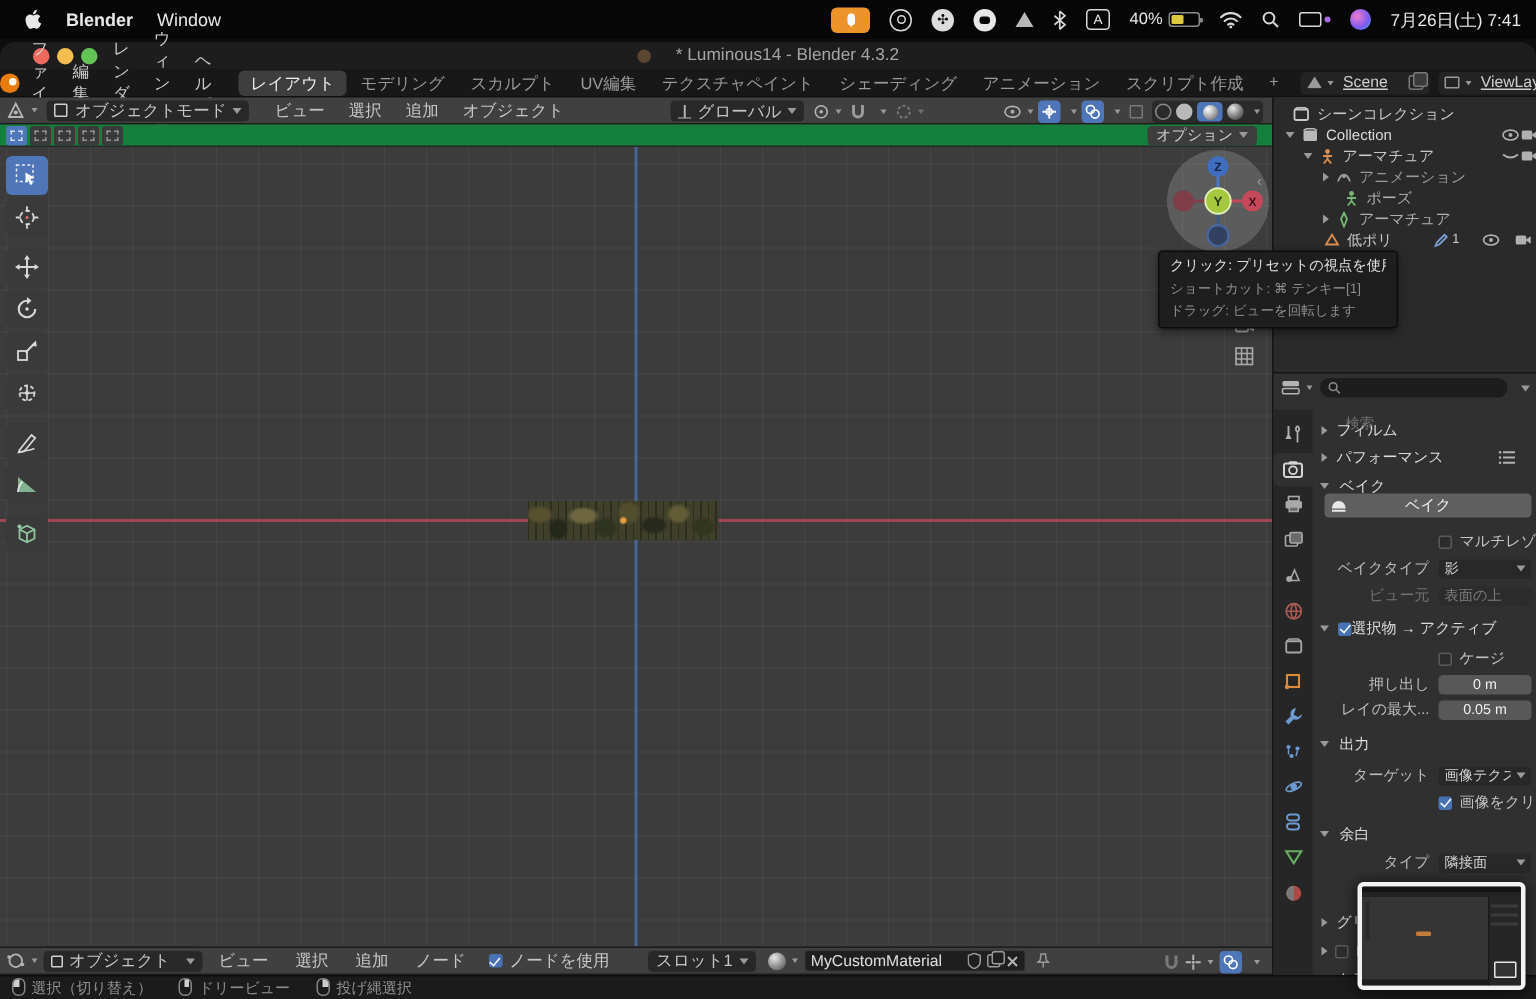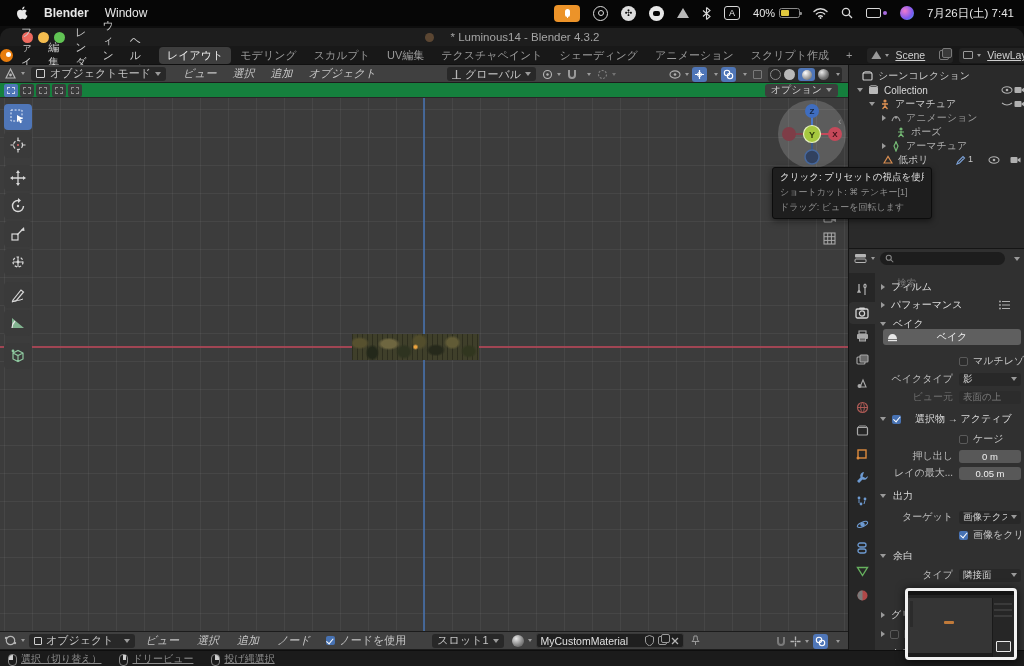--- a/index.html
+++ b/index.html
@@ -20,21 +20,21 @@
   
   #topbar { left:0; top:46px; width:1024px; height:19px; background:#181818; display:flex; align-items:center; font-size:11px; color:#c4c4c4; border-bottom:1px solid #101010; }
   .tmenu { padding:0 8px; color:#cbcbcb; }
   .wtab { padding:1px 8px; border-radius:4px; color:#9a9a9a; margin-right:1px; white-space:nowrap; }
   .wtab.active { background:#3e3e3e; color:#efefef; }
   .idwidget { display:flex; align-items:center; background:#232323; border-radius:3px; height:15px; padding:0 4px; margin-left:6px; font-size:10.5px; color:#d0d0d0;text-decoration:underline; }
   
   .edhead { background:#404040; border-bottom:1px solid #1c1c1c; display:flex; align-items:center; font-size:11px; color:#c6c6c6; }
   #vphead { left:0; top:65px; width:848px; height:18px; }
   #toolhead { left:0; top:83px; width:848px; height:15px; background:#15803d; border-bottom:1px solid #272727; display:flex; align-items:center; }
-  .hmenu { padding:0 7px; white-space:nowrap;font-style:italic; }
+  .hmenu { padding:0 7px; white-space:nowrap; }
   .ddbox { display:flex; align-items:center; background:#282828; border-radius:3px; height:14px; padding:0 5px; white-space:nowrap; }
   
   #viewport { left:0; top:98px; width:848px; height:533px; background:#3c3c3c;
     background-image: linear-gradient(90deg, rgba(255,255,255,0.05) 1px, transparent 1px), linear-gradient(rgba(255,255,255,0.05) 1px, transparent 1px);
     background-size:28px 28px; background-position:4px 11px; }
   #axis-x { left:0; top:248px; width:848px; height:2px; background:rgba(177,70,87,0.85); }
   #axis-z { left:423px; top:0; width:2px; height:533px; background:rgba(70,112,173,0.8); }
   .toolbtn { width:28px; height:26px; background:#3a3a3a; border-radius:4px; margin-bottom:2px; display:flex; align-items:center; justify-content:center; }
   .toolbtn.active { background:#4f76b8; }
   .tgap { height:5px; }
@@ -71,21 +71,21 @@
   .pdrop { background:#282828; color:#d2d2d2; padding:0 4px; justify-content:space-between; }
   .pval { background:#585858; color:#f0f0f0; justify-content:center; }
   .dim { opacity:.45; }
   
   #shaderhead { left:0; top:631px; width:848px; height:19px; border-top:1px solid #1c1c1c; }
   #statusbar { left:0; top:650px; width:1024px; height:16px; background:#1b1b1b; border-top:1px solid #0e0e0e; display:flex; align-items:center; font-size:10px; color:#8f8f8f; padding-left:8px; }
   .mouse { width:9px; height:12px; border:1px solid #868686; border-radius:4px; position:relative; margin-right:4px; flex:0 0 auto; }
   .mouse .lmb { position:absolute; left:0; top:0; width:4px; height:5px; background:#cfcfcf; border-radius:3px 0 0 0; }
   .mouse .mmb { position:absolute; left:3px; top:0; width:2.5px; height:5px; background:#cfcfcf; }
   .mouse .rmb { position:absolute; right:0; top:0; width:4px; height:5px; background:#cfcfcf; border-radius:0 3px 0 0; }
-  .hint { display:flex; align-items:flex-end; margin-right:18px; white-space:nowrap;text-decoration:underline; }
+  .hint { display:flex; align-items:flex-start; margin-right:18px; white-space:nowrap; }
   .sphere { width:11px; height:11px; border-radius:50%; }
   .shbtn { width:15px; height:15px; display:flex; align-items:center; justify-content:center; border-radius:3px; }
   
   #pip { left:905px; top:588px; width:112px; height:72px; border:3px solid #f2f2f2; border-radius:4px; background:#353535; z-index:60; box-shadow:0 1px 10px rgba(0,0,0,.7); overflow:hidden; }
 </style>
 </head>
 <body>
 
 <div id="menubar" class="I">
   <div class="f" style="padding-left:16px; gap:16px;">
@@ -697,21 +697,21 @@
   <div class="prow dim" style="top:140px;">
     <span class="plabel">ビュー元</span>
     <span class="pwidget pdrop">
         <span class="nw">表面の上</span>
       </span>
   </div>
 
   <div class="prow phead" style="top:162px;">
     <span class="oarrow open" style="margin-left:5px;"></span>
     <span class="cb" style="margin-left:6px;"></span>
-    <span style="margin-left:14px;" class="nw">選択物 → アクティブ</span>
+    <span style="margin-left:0;" class="nw">選択物 → アクティブ</span>
   </div>
   <div class="prow" style="top:182px;">
     <span class="cb un" style="position:absolute;left:84px;"></span>
     <span style="position:absolute;left:98px;color:#c4c4c4;" class="nw">ケージ</span>
   </div>
   <div class="prow" style="top:199px;">
     <span class="plabel">押し出し</span>
     <span class="pwidget pval">0 m</span>
   </div>
   <div class="prow" style="top:216px;">

